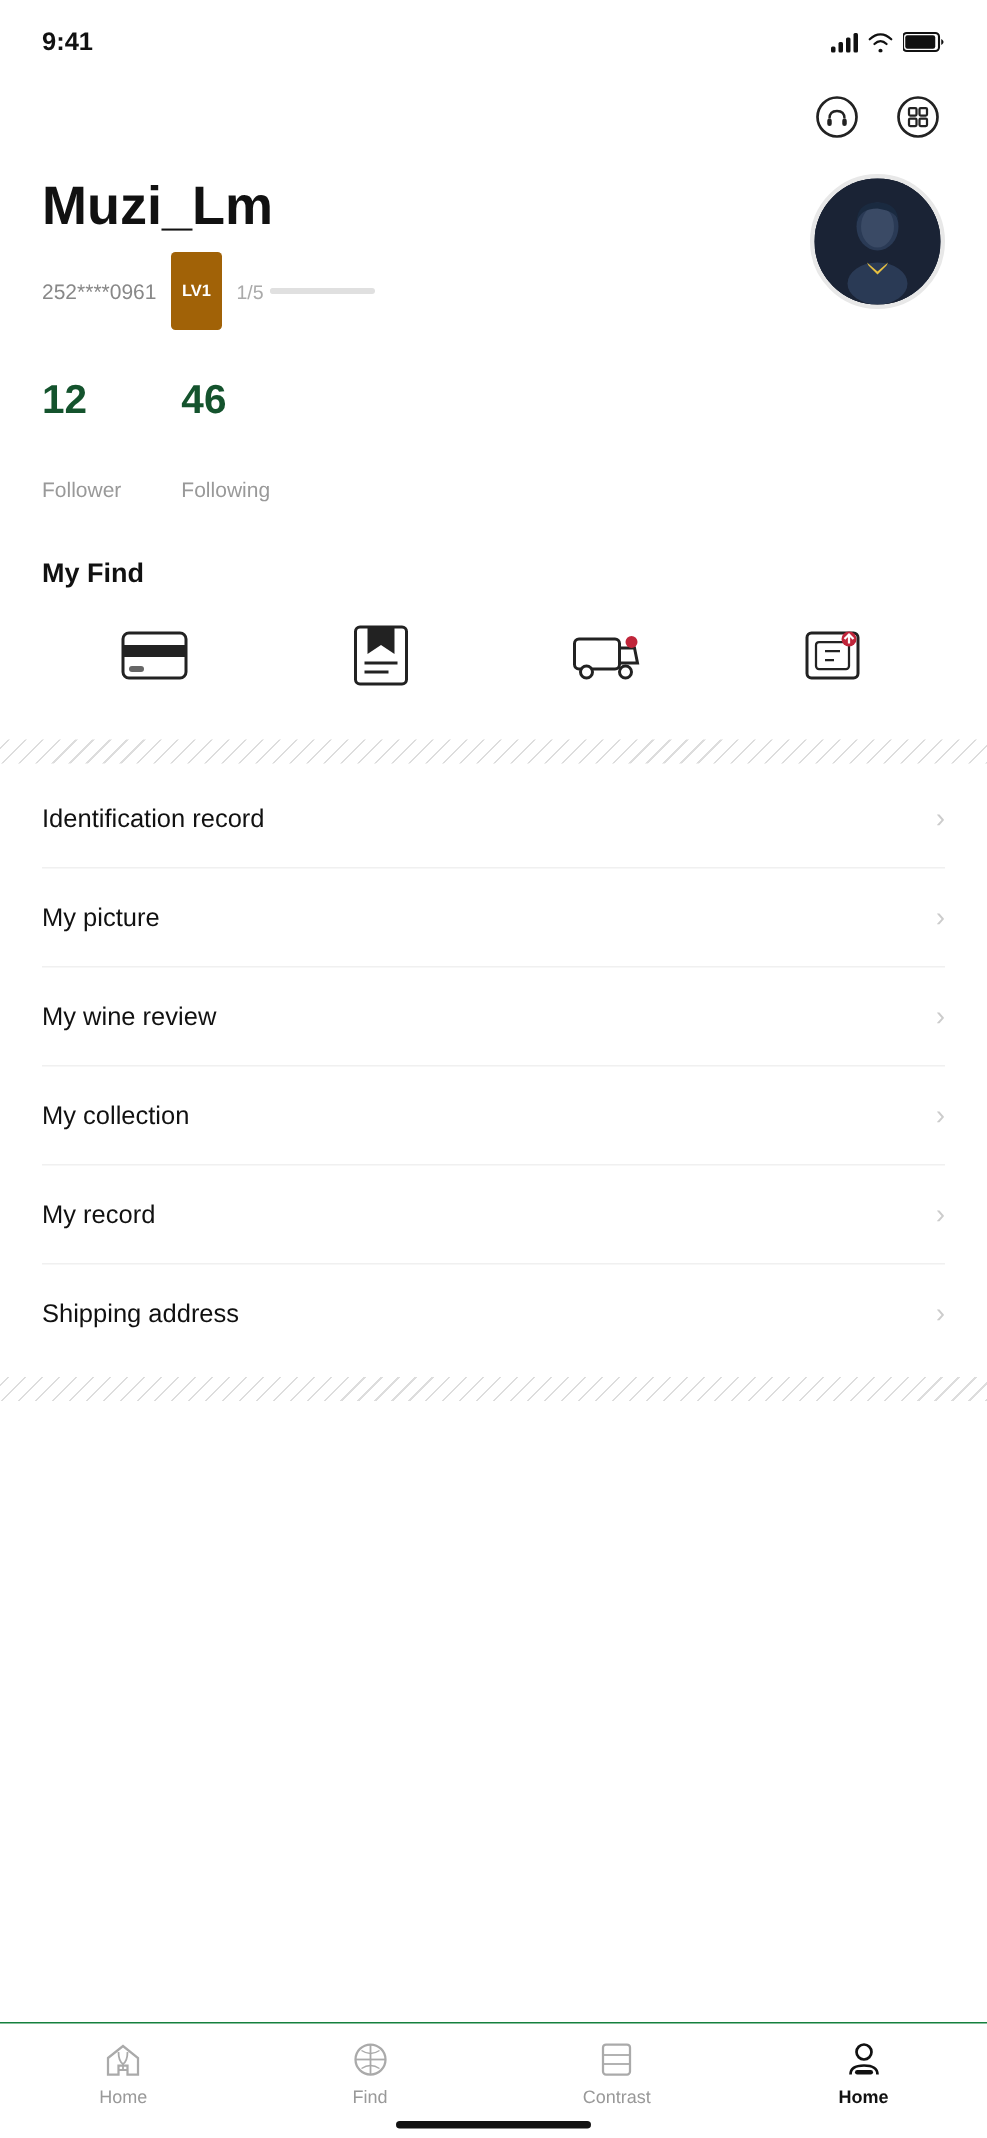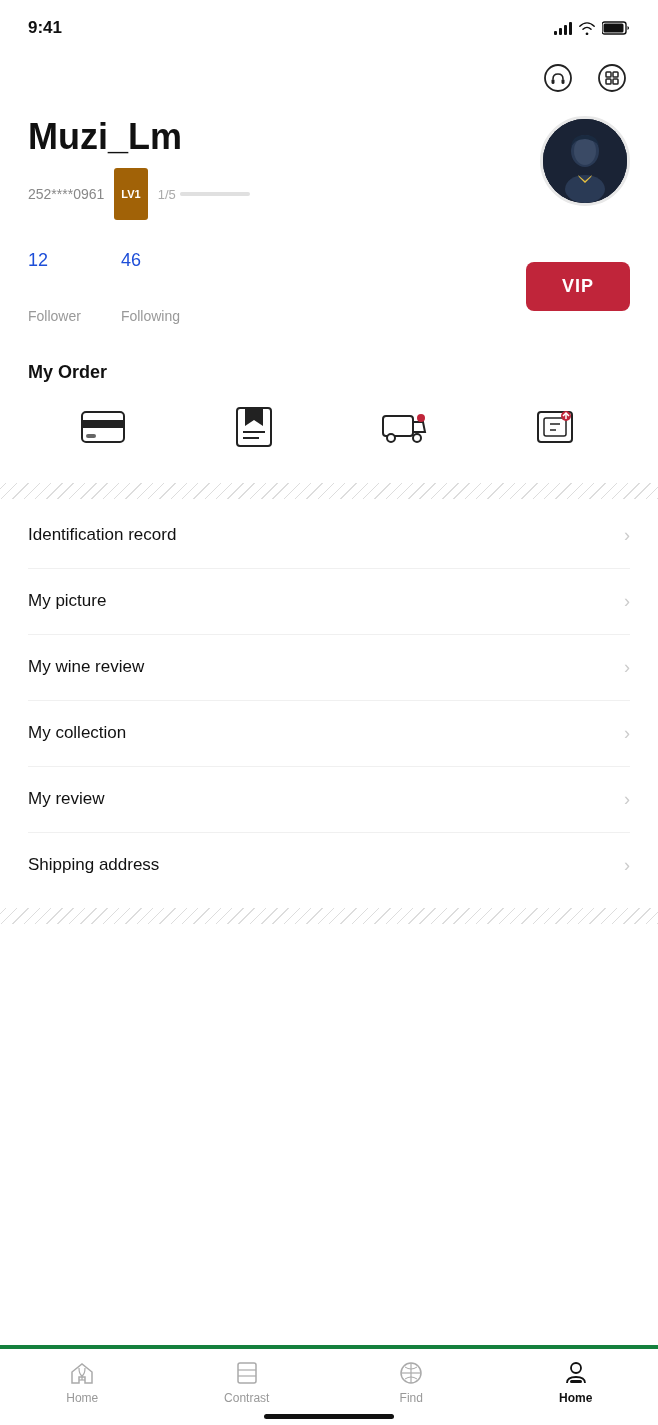--- a/index.html
+++ b/index.html
@@ -137,23 +137,23 @@
 
     
     .stats-section {
       padding: 10px 28px 20px 28px;
       display: flex;
       align-items: center;
       gap: 40px;
     }
     .stat-item { text-align: left; }
     .stat-number {
-      font-size: 18px;
-      font-weight: 400;
-      color: #1d4ed8;
+      font-size: 27px;
+      font-weight: 700;
+      color: #14532d;
       line-height: 1.2;
     }
     .stat-label {
       font-size: 14px;
       color: #999;
       margin-top: 36px;
     }
     .vip-button {
       margin-left: auto;
       background: #c0253a;
@@ -236,21 +236,21 @@
       font-size: 18px;
     }
 
     
     .bottom-nav {
       position: fixed;
       bottom: 0;
       left: 0;
       width: 658px;
       background: #fff;
-      border-top: 4px solid #15803d;
+      border-top: 1px solid #15803d;
       display: flex;
       justify-content: space-around;
       align-items: center;
       padding: 10px 0 20px 0;
       z-index: 100;
     }
     .nav-item {
       display: flex;
       flex-direction: column;
       align-items: center;
@@ -374,24 +374,23 @@
 
 <div class="stats-section">
   <div class="stat-item">
     <div class="stat-number">12</div>
     <div class="stat-label">Follower</div>
   </div>
   <div class="stat-item">
     <div class="stat-number">46</div>
     <div class="stat-label">Following</div>
   </div>
-  <button class="vip-button">VIP</button>
-</div>
-
-<div class="section-title">My Order</div>
+</div>
+
+<div class="section-title">My Find</div>
 
 <div class="order-icons-row">
 
   <div class="order-icon-item">
     <div class="order-icon-box">
       <svg width="50" height="50" viewBox="0 0 50 50" fill="none">
         <rect x="4" y="10" width="42" height="30" rx="4" stroke="#222" stroke-width="2"></rect>
         <rect x="4" y="18" width="42" height="8" fill="#222"></rect>
         <rect x="8" y="32" width="10" height="4" rx="2" fill="#666"></rect>
       </svg>
@@ -450,21 +449,21 @@
   </div>
   <div class="menu-item">
     <span class="menu-item-label">My wine review</span>
     <span class="chevron-right">›</span>
   </div>
   <div class="menu-item">
     <span class="menu-item-label">My collection</span>
     <span class="chevron-right">›</span>
   </div>
   <div class="menu-item">
-    <span class="menu-item-label">My review</span>
+    <span class="menu-item-label">My record</span>
     <span class="chevron-right">›</span>
   </div>
   <div class="menu-item">
     <span class="menu-item-label">Shipping address</span>
     <span class="chevron-right">›</span>
   </div>
 </div>
 
 <div class="diagonal-divider" style="margin-top: 10px;"></div>
 
@@ -476,49 +475,49 @@
     <div class="nav-icon">
       <svg width="26" height="26" viewBox="0 0 26 26" fill="none">
         <path d="M3 12 L13 4 L23 12 L23 23 L16 23 L16 17 L10 17 L10 23 L3 23Z" stroke="#aaa" stroke-width="1.5" fill="none"></path>
 
         <path d="M10 8 Q10 14 13 16 Q16 14 16 8" stroke="#aaa" stroke-width="1.2" fill="none"></path>
         <line x1="13" y1="16" x2="13" y2="20" stroke="#aaa" stroke-width="1.2"></line>
         <line x1="10" y1="20" x2="16" y2="20" stroke="#aaa" stroke-width="1.2"></line>
       </svg>
     </div>
     <span class="nav-label">Home</span>
-  </div>
-
-  <div class="nav-item">
-    <div class="nav-icon">
-      <svg width="26" height="26" viewBox="0 0 26 26" fill="none">
-        <rect x="4" y="3" width="18" height="20" rx="2" stroke="#aaa" stroke-width="1.5" fill="none"></rect>
-        <line x1="4" y1="10" x2="22" y2="10" stroke="#aaa" stroke-width="1.2"></line>
-        <line x1="4" y1="16" x2="22" y2="16" stroke="#aaa" stroke-width="1.2"></line>
-      </svg>
-    </div>
-    <span class="nav-label">Contrast</span>
   </div>
 
   <div class="nav-item">
     <div class="nav-icon">
       <svg width="26" height="26" viewBox="0 0 26 26" fill="none">
         <circle cx="13" cy="13" r="10" stroke="#aaa" stroke-width="1.5" fill="none"></circle>
         <line x1="13" y1="3" x2="13" y2="23" stroke="#aaa" stroke-width="1.2"></line>
         <line x1="3" y1="13" x2="23" y2="13" stroke="#aaa" stroke-width="1.2"></line>
         <path d="M7 7 Q13 11 19 7" stroke="#aaa" stroke-width="1" fill="none"></path>
         <path d="M7 19 Q13 15 19 19" stroke="#aaa" stroke-width="1" fill="none"></path>
       </svg>
     </div>
     <span class="nav-label">Find</span>
   </div>
 
   <div class="nav-item">
     <div class="nav-icon">
       <svg width="26" height="26" viewBox="0 0 26 26" fill="none">
+        <rect x="4" y="3" width="18" height="20" rx="2" stroke="#aaa" stroke-width="1.5" fill="none"></rect>
+        <line x1="4" y1="10" x2="22" y2="10" stroke="#aaa" stroke-width="1.2"></line>
+        <line x1="4" y1="16" x2="22" y2="16" stroke="#aaa" stroke-width="1.2"></line>
+      </svg>
+    </div>
+    <span class="nav-label">Contrast</span>
+  </div>
+
+  <div class="nav-item">
+    <div class="nav-icon">
+      <svg width="26" height="26" viewBox="0 0 26 26" fill="none">
         <circle cx="13" cy="8" r="5" stroke="#111" stroke-width="1.8" fill="none"></circle>
         <path d="M4 23 Q4 17 13 17 Q22 17 22 23" stroke="#111" stroke-width="1.8" fill="none"></path>
         <rect x="7" y="20" width="12" height="3" rx="1.5" fill="#111"></rect>
       </svg>
     </div>
     <span class="nav-label active">Home</span>
   </div>
 </div>
 
 <div class="home-indicator"></div>

